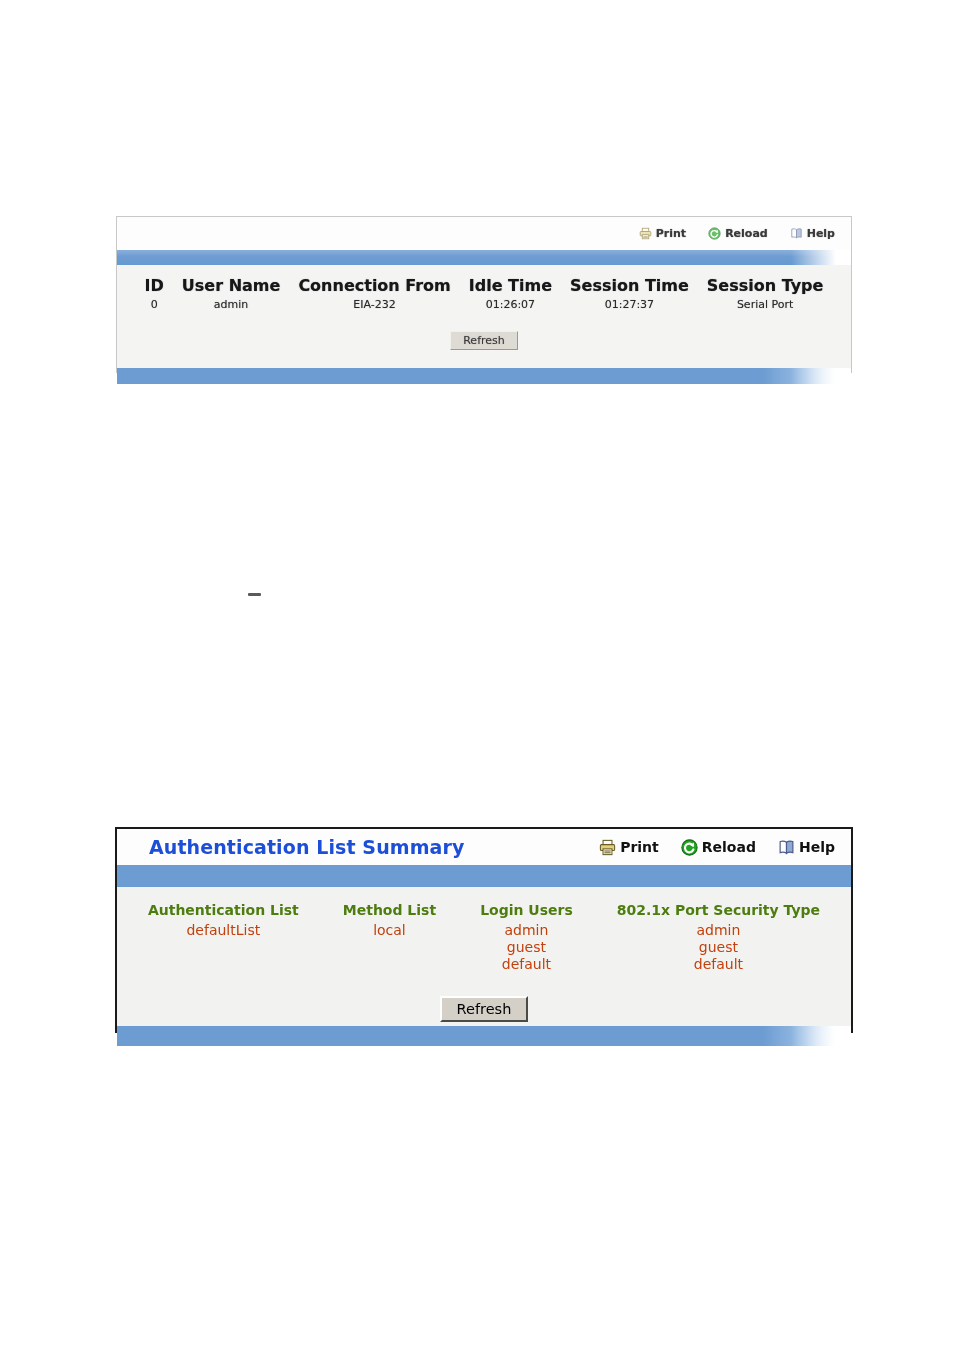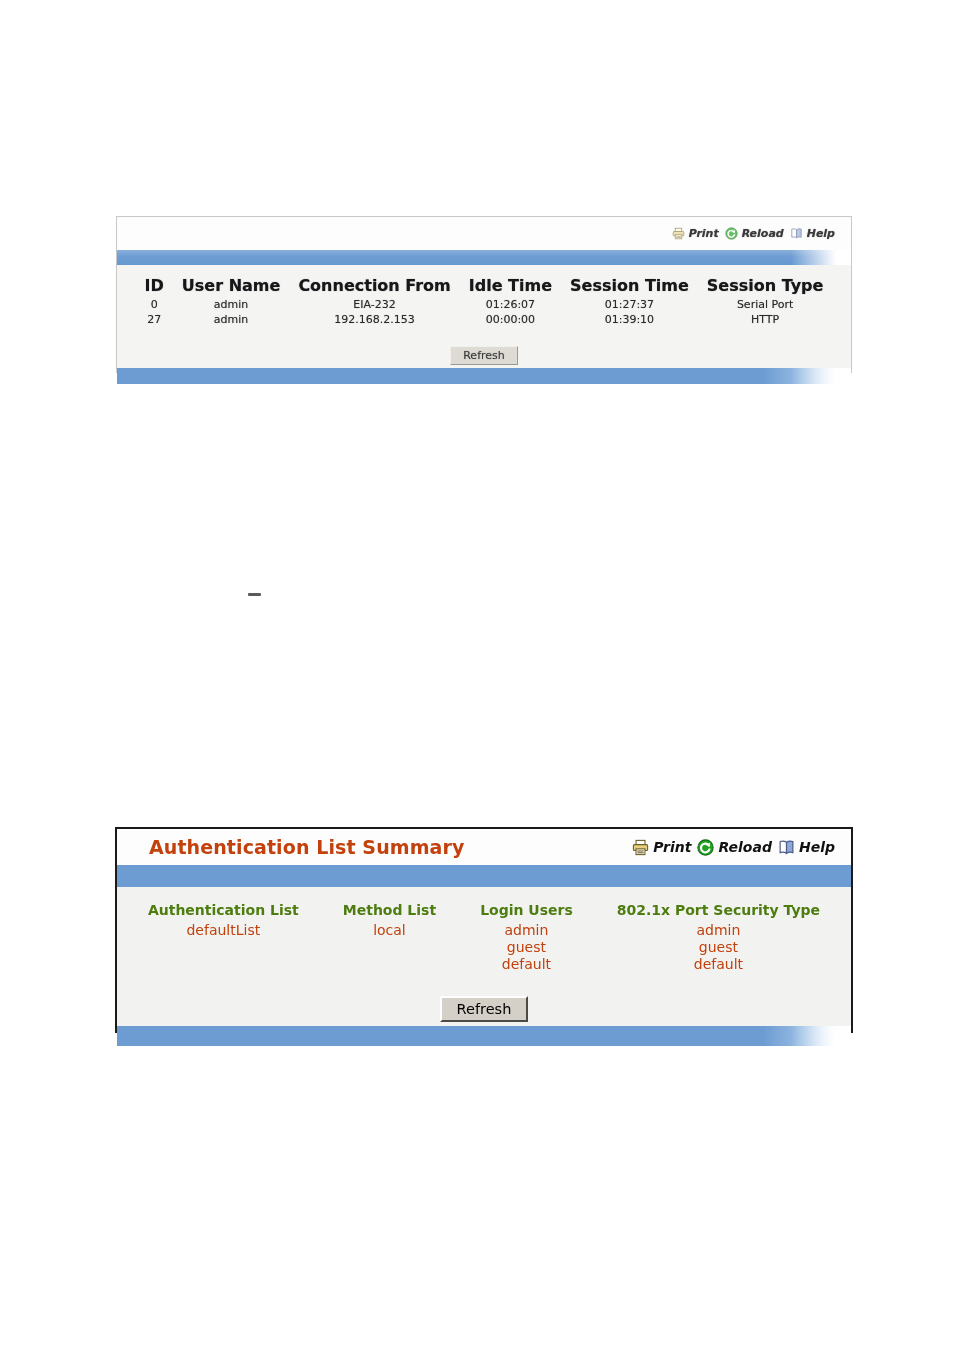--- a/index.html
+++ b/index.html
@@ -49,33 +49,32 @@
   }
   .panel-soft .panel-title {
     color: #d9394a;
     font-size: 14px;
     letter-spacing: .2px;
     padding-left: 32px;
     text-shadow: 0 0 1.2px rgba(180,60,70,.85);
     margin-top: 48px;
   }
   .panel-crisp .panel-title {
-    color: #c2410c;
+    color: #1d4ed8;
     font-size: 19px;
     padding-left: 32px;
     letter-spacing: .1px;
   }
 
   
   .toolbar {
     display: flex;
     align-items: center;
-    gap: 6px;
+    gap: 22px;
     padding-right: 16px;
-    font-style: italic;
   }
   .tool-btn {
     display: flex;
     align-items: center;
     gap: 4px;
     cursor: pointer;
     white-space: nowrap;
     color: #1b1b1b;
     font-weight: bold;
   }
@@ -264,28 +263,20 @@
         </tr>
       </thead>
       <tbody>
         <tr>
           <td>0</td>
           <td>admin</td>
           <td>EIA-232</td>
           <td>01:26:07</td>
           <td>01:27:37</td>
           <td>Serial Port</td>
-        </tr>
-        <tr>
-          <td>27</td>
-          <td>admin</td>
-          <td>192.168.2.153</td>
-          <td>00:00:00</td>
-          <td>01:39:10</td>
-          <td>HTTP</td>
         </tr>
       </tbody>
     </table>
 
     <div class="btn-wrap" style="margin-top:17px;">
       <button class="btn-refresh">Refresh</button>
     </div>
   </div>
 
   <div class="blue-bar fade" style="height:16px;"></div>

